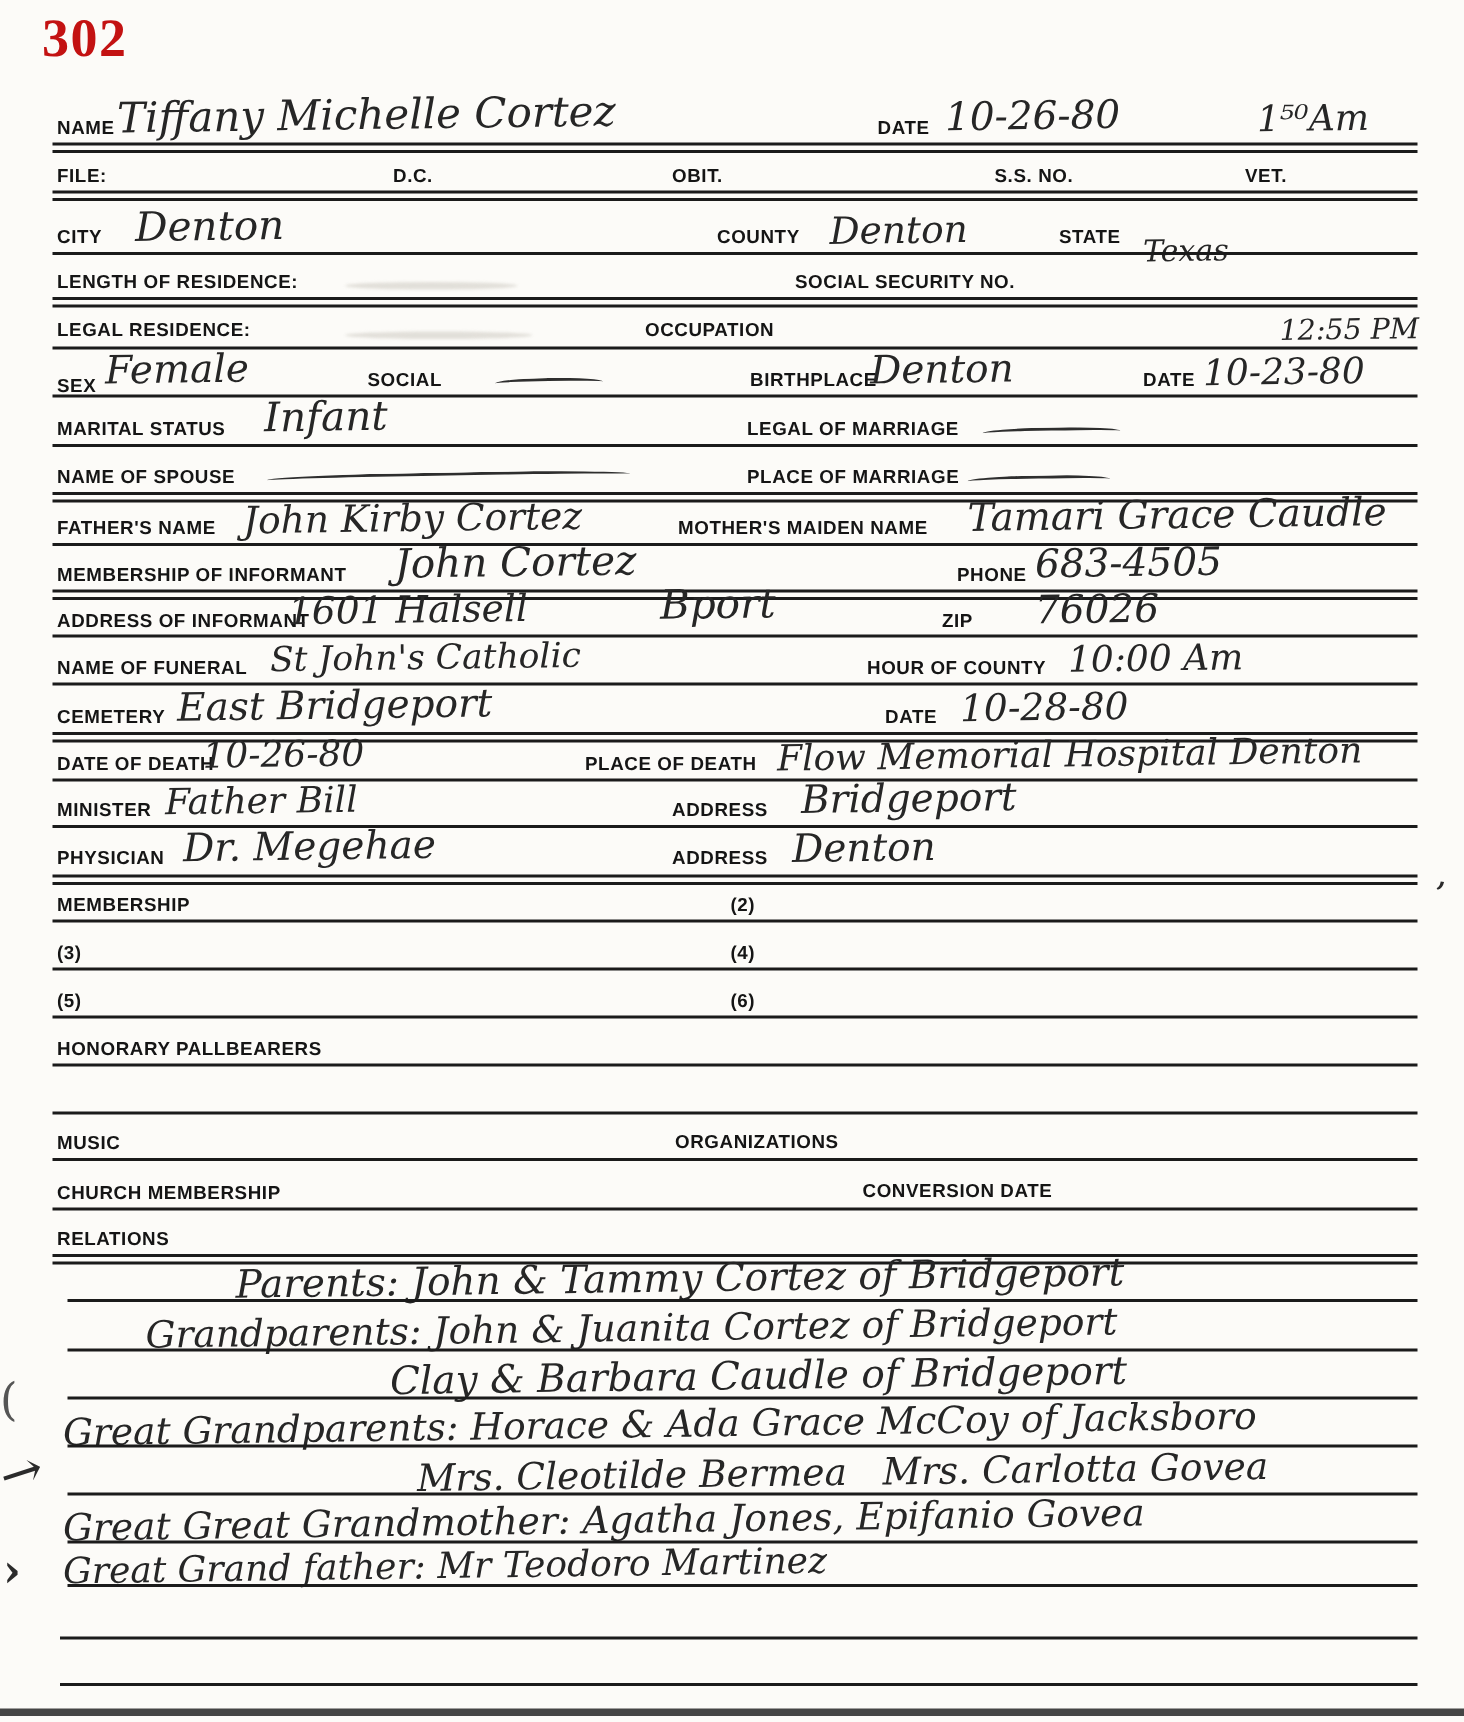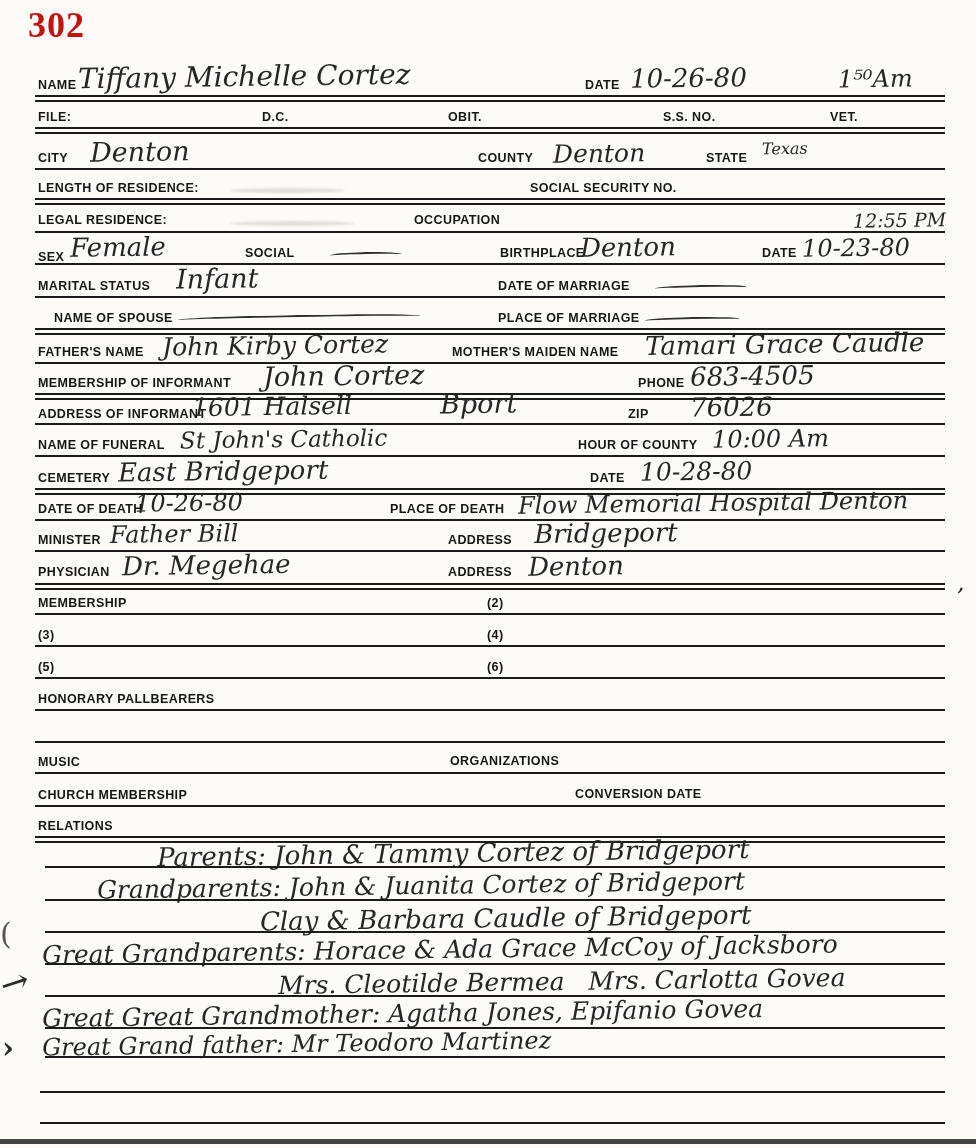--- a/index.html
+++ b/index.html
@@ -91,51 +91,51 @@
   <span class="lbl" style="left:448px;top:110px">OBIT.</span>
   <span class="lbl" style="left:663px;top:110px">S.S. NO.</span>
   <span class="lbl" style="left:830px;top:110px">VET.</span>
   <div class="rule dbl" style="left:35px;top:127px;width:910px"></div>
 
   <span class="lbl" style="left:38px;top:151px">CITY</span>
   <span class="hw" style="left:90px;top:136px;font-size:27px">Denton</span>
   <span class="lbl" style="left:478px;top:151px">COUNTY</span>
   <span class="hw" style="left:553px;top:139px;font-size:25px">Denton</span>
   <span class="lbl" style="left:706px;top:151px">STATE</span>
-  <span class="hw" style="left:762px;top:139px;font-size:16px">Texas</span>
+  <span class="hw" style="left:762px;top:155px;font-size:20px">Texas</span>
   <div class="rule" style="left:35px;top:168px;width:910px"></div>
 
   <span class="lbl" style="left:38px;top:181px">LENGTH OF RESIDENCE:</span>
   <div class="smudge" style="left:230px;top:188px;width:115px"></div>
   <span class="lbl" style="left:530px;top:181px">SOCIAL SECURITY NO.</span>
   <div class="rule dbl" style="left:35px;top:198px;width:910px"></div>
 
   <span class="lbl" style="left:38px;top:213px">LEGAL RESIDENCE:</span>
   <div class="smudge" style="left:230px;top:221px;width:125px"></div>
-  <span class="lbl" style="left:414px;top:213px">OCCUPATION</span>
+  <span class="lbl" style="left:430px;top:213px">OCCUPATION</span>
   <span class="hw" style="left:853px;top:209px;font-size:19px">12:55 PM</span>
   <div class="rule" style="left:35px;top:231px;width:910px"></div>
 
   <span class="lbl" style="left:38px;top:250px">SEX</span>
   <span class="hw" style="left:70px;top:232px;font-size:26px">Female</span>
   <span class="lbl" style="left:245px;top:246px">SOCIAL</span>
   <div class="dash" style="left:330px;top:252px;width:72px"></div>
   <span class="lbl" style="left:500px;top:246px">BIRTHPLACE</span>
   <span class="hw" style="left:580px;top:232px;font-size:26px">Denton</span>
   <span class="lbl" style="left:762px;top:246px">DATE</span>
   <span class="hw" style="left:802px;top:234px;font-size:24px">10-23-80</span>
   <div class="rule" style="left:35px;top:263px;width:910px"></div>
 
   <span class="lbl" style="left:38px;top:279px">MARITAL STATUS</span>
   <span class="hw" style="left:176px;top:263px;font-size:27px">Infant</span>
-  <span class="lbl" style="left:498px;top:279px">DATE OF MARRIAGE</span>
+  <span class="lbl" style="left:498px;top:279px">LEGAL OF MARRIAGE</span>
   <div class="dash" style="left:655px;top:285px;width:92px"></div>
   <div class="rule" style="left:35px;top:296px;width:910px"></div>
 
-  <span class="lbl" style="left:54px;top:311px">NAME OF SPOUSE</span>
+  <span class="lbl" style="left:38px;top:311px">NAME OF SPOUSE</span>
   <div class="dash" style="left:178px;top:315px;width:242px;border-radius:100%/7px"></div>
   <span class="lbl" style="left:498px;top:311px">PLACE OF MARRIAGE</span>
   <div class="dash" style="left:645px;top:317px;width:95px"></div>
   <div class="rule dbl" style="left:35px;top:328px;width:910px"></div>
 
   <span class="lbl" style="left:38px;top:345px">FATHER'S NAME</span>
   <span class="hw" style="left:162px;top:331px;font-size:25px">John Kirby Cortez</span>
   <span class="lbl" style="left:452px;top:345px">MOTHER'S MAIDEN NAME</span>
   <span class="hw" style="left:645px;top:329px;font-size:26px">Tamari Grace Caudle</span>
   <div class="rule" style="left:35px;top:362px;width:910px"></div>

